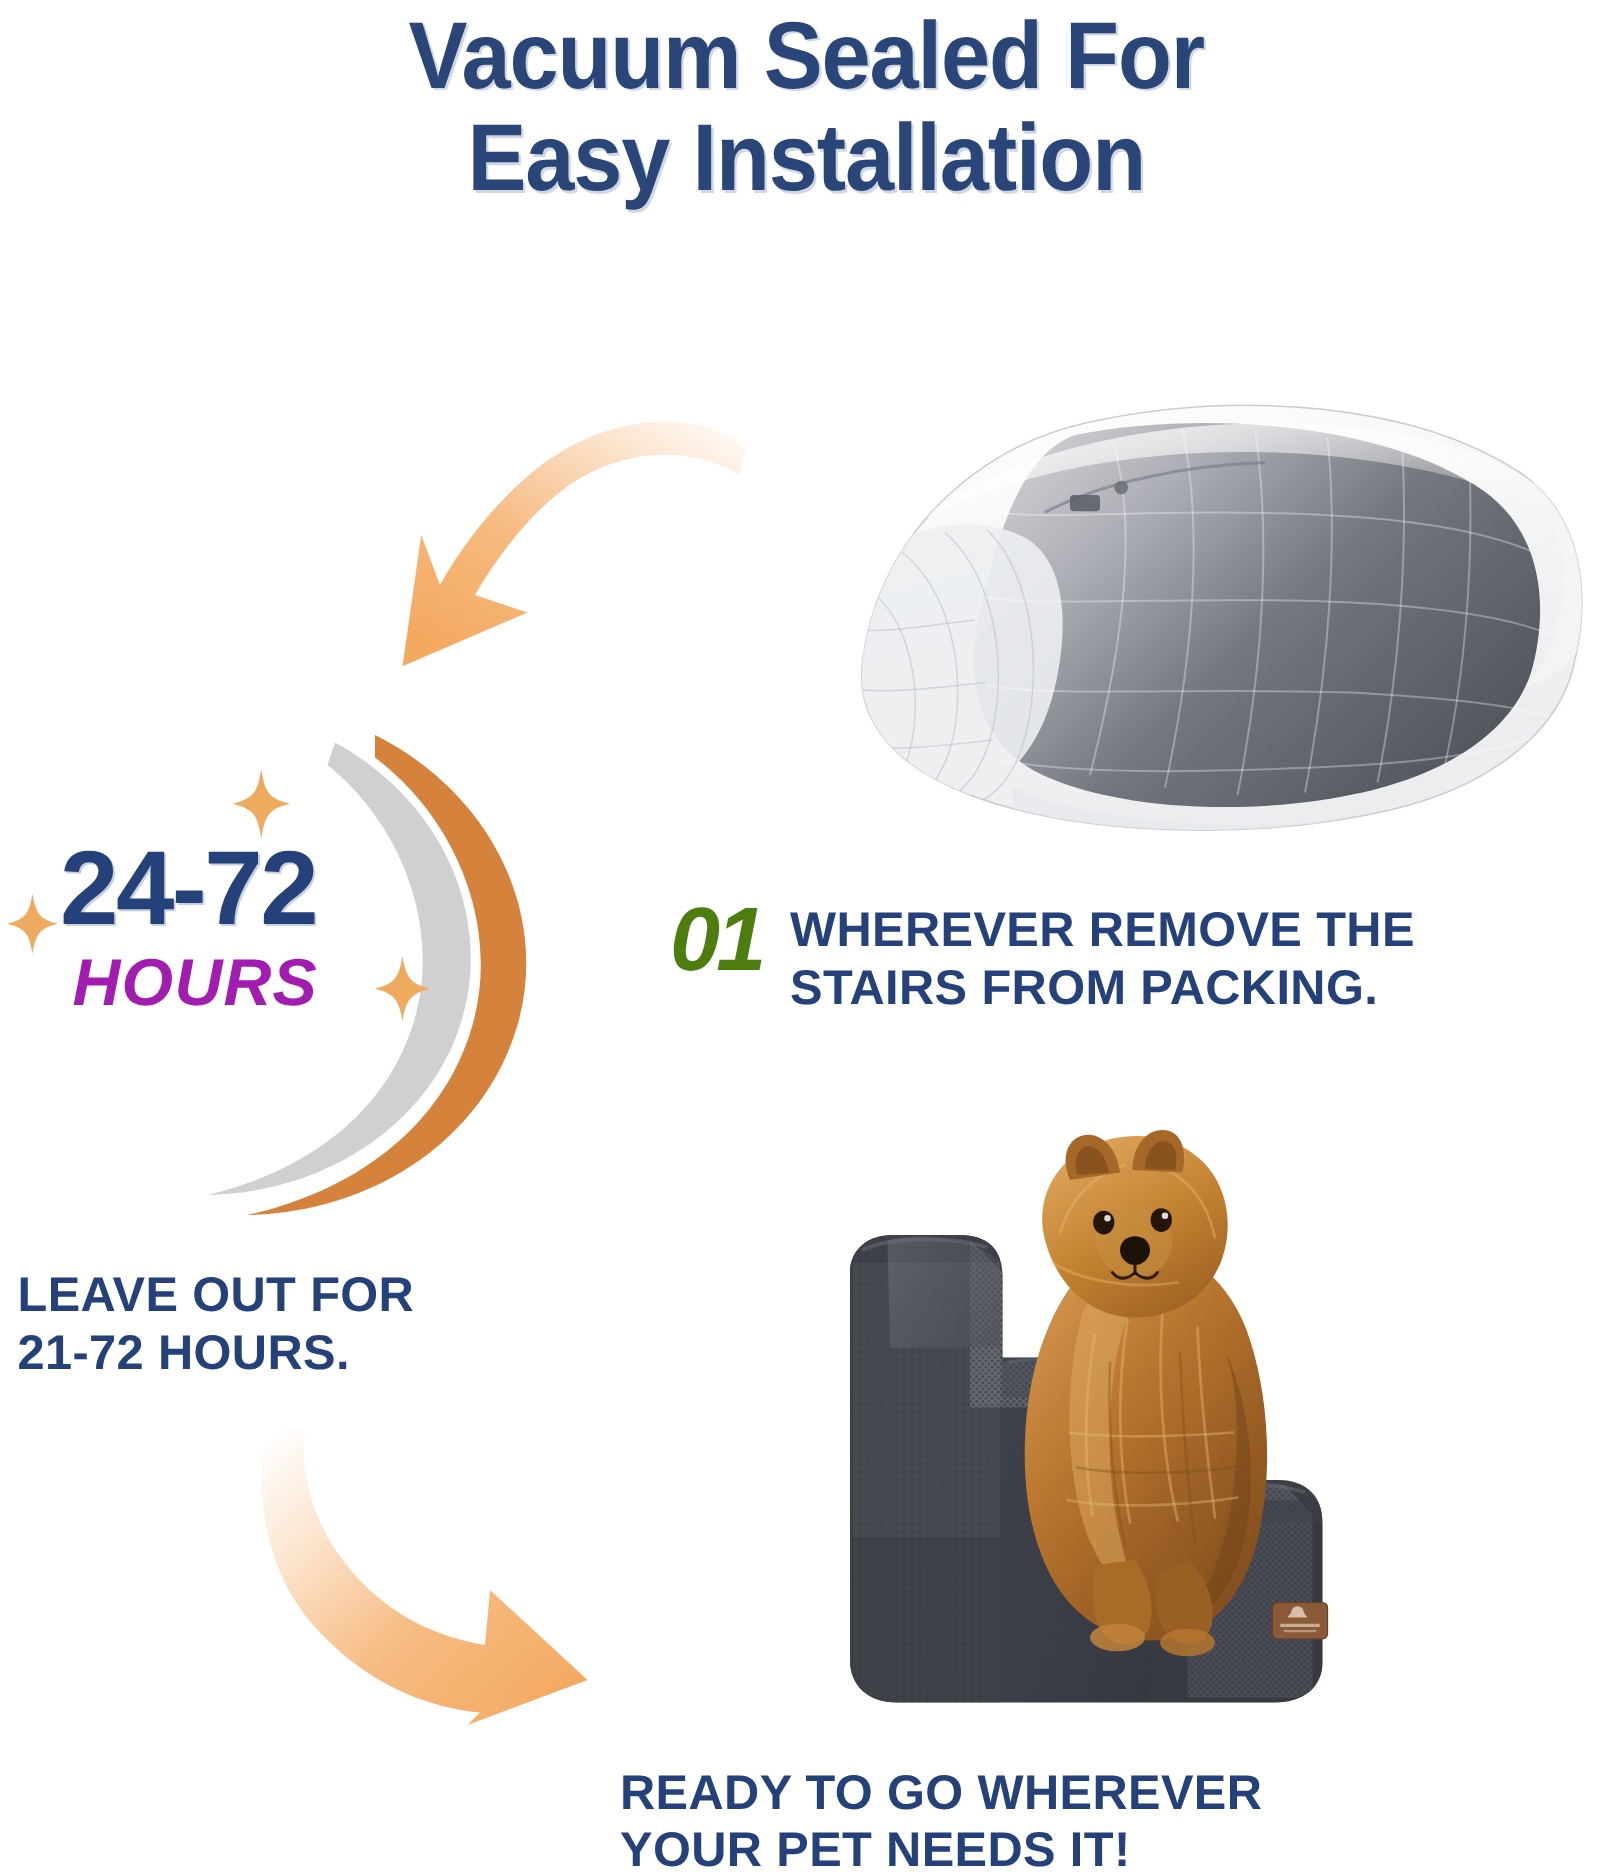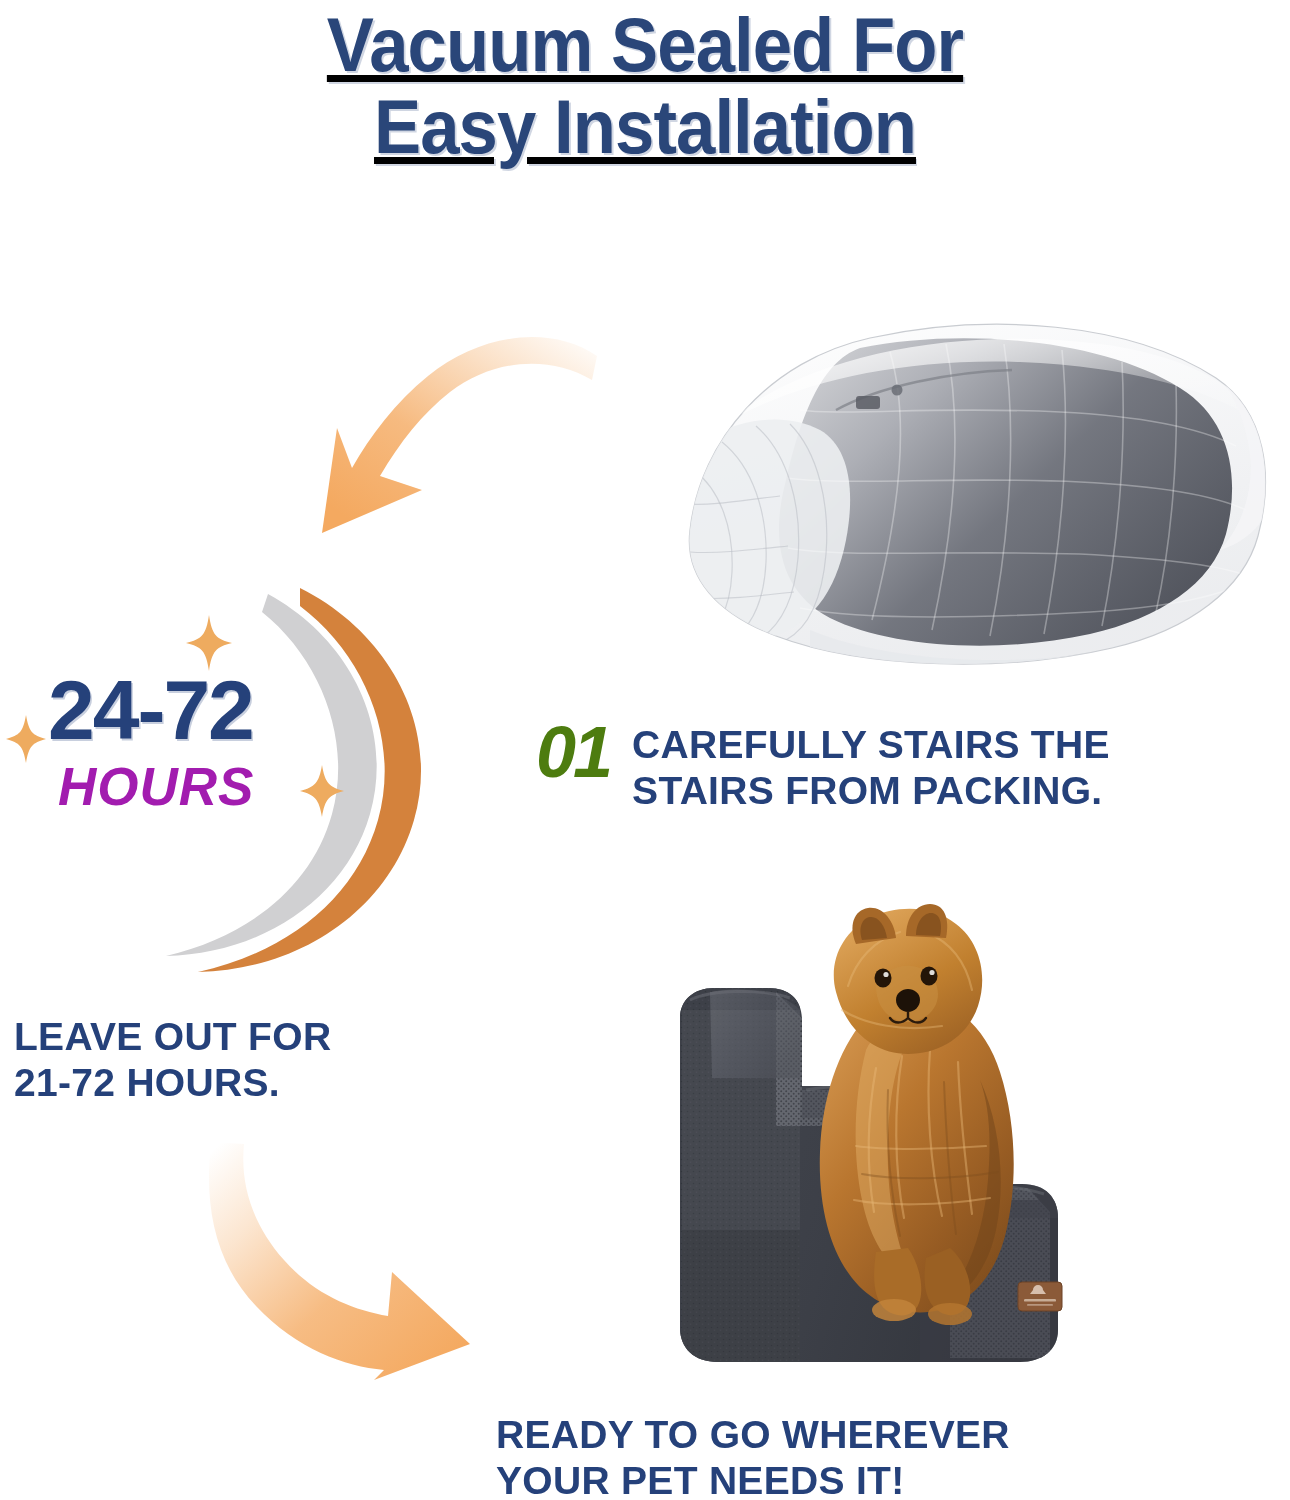--- a/index.html
+++ b/index.html
@@ -18,21 +18,20 @@
     overflow: hidden;
   }
 
   
   .title-block {
     position: absolute;
     left: 0;
     top: 4px;
     width: 1290px;
     text-align: center;
-    text-decoration: underline;
   }
   .title-line {
     display: block;
     font-family: "Liberation Sans", sans-serif;
     font-weight: bold;
     font-size: 76px;
     line-height: 82px;
     letter-spacing: -1px;
     color: #2a4679;
     transform: scaleX(0.93);
@@ -432,21 +431,21 @@
 
         <path d="M258,112 L258,118 M258,118 C252,124 244,124 240,118
                  M258,118 C264,124 272,124 276,118" fill="none" stroke="#2a1a0c" stroke-width="2.4" stroke-linecap="round"></path>
       </g>
     </svg>
   </div>
 
   <div class="step" id="step-01">
     <div class="step-num">01</div>
     <div class="step-text">
-      <span>CAREFULLY STAIRS THE</span>
+      <span>WHEREVER REMOVE THE</span>
       <span class="l2">STAIRS FROM PACKING.</span>
     </div>
   </div>
 
   <div class="step" id="step-02">
     <div class="step-text">
       <span>LEAVE OUT FOR</span>
       <span class="l2">21-72 HOURS.</span>
     </div>
   </div>

